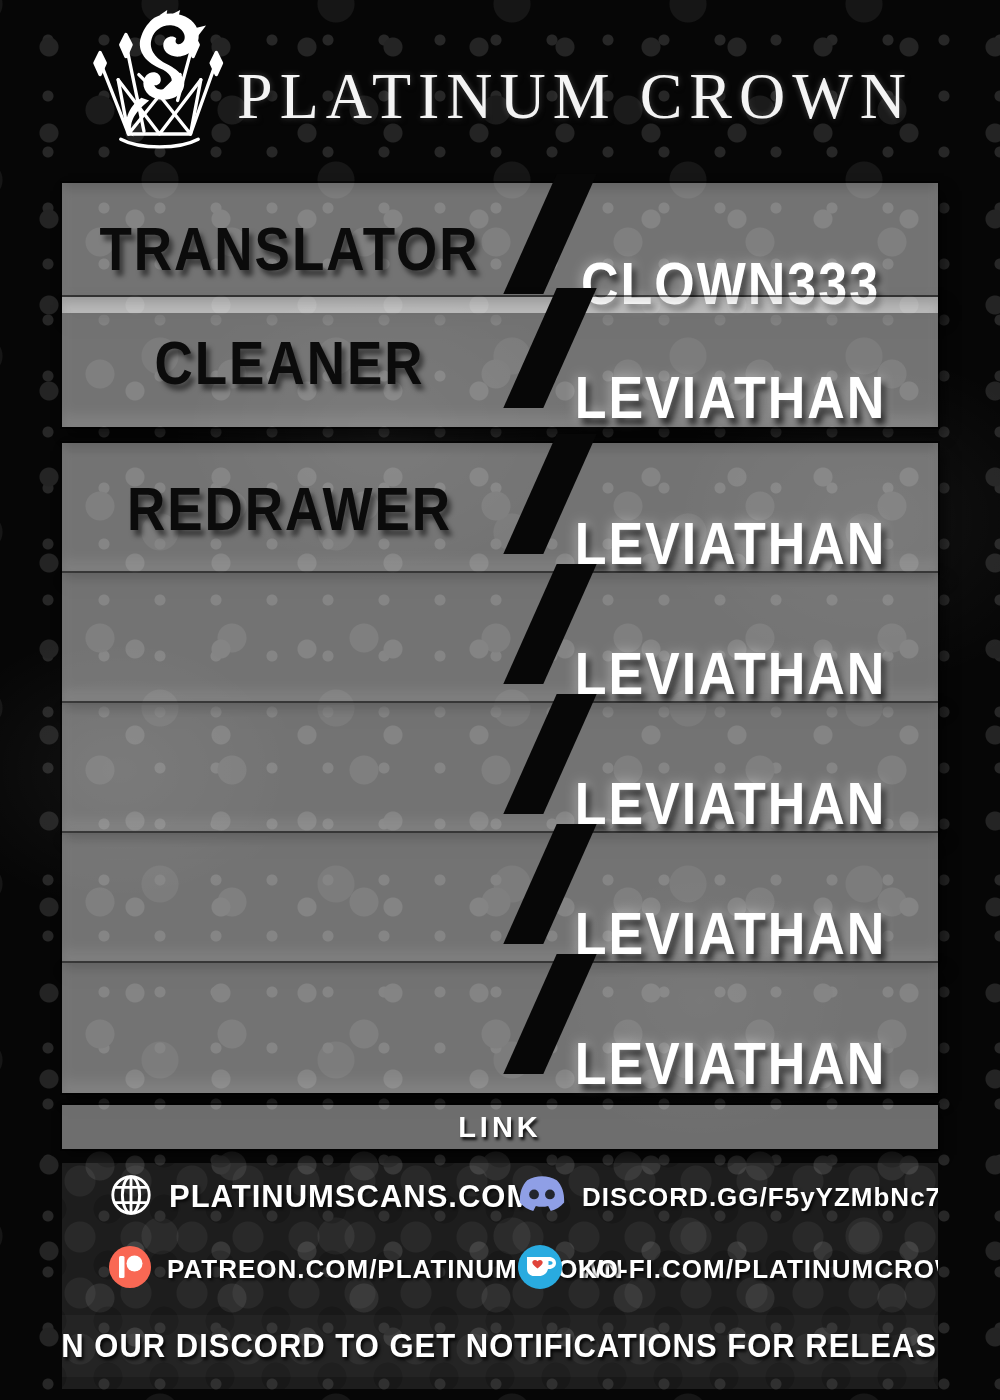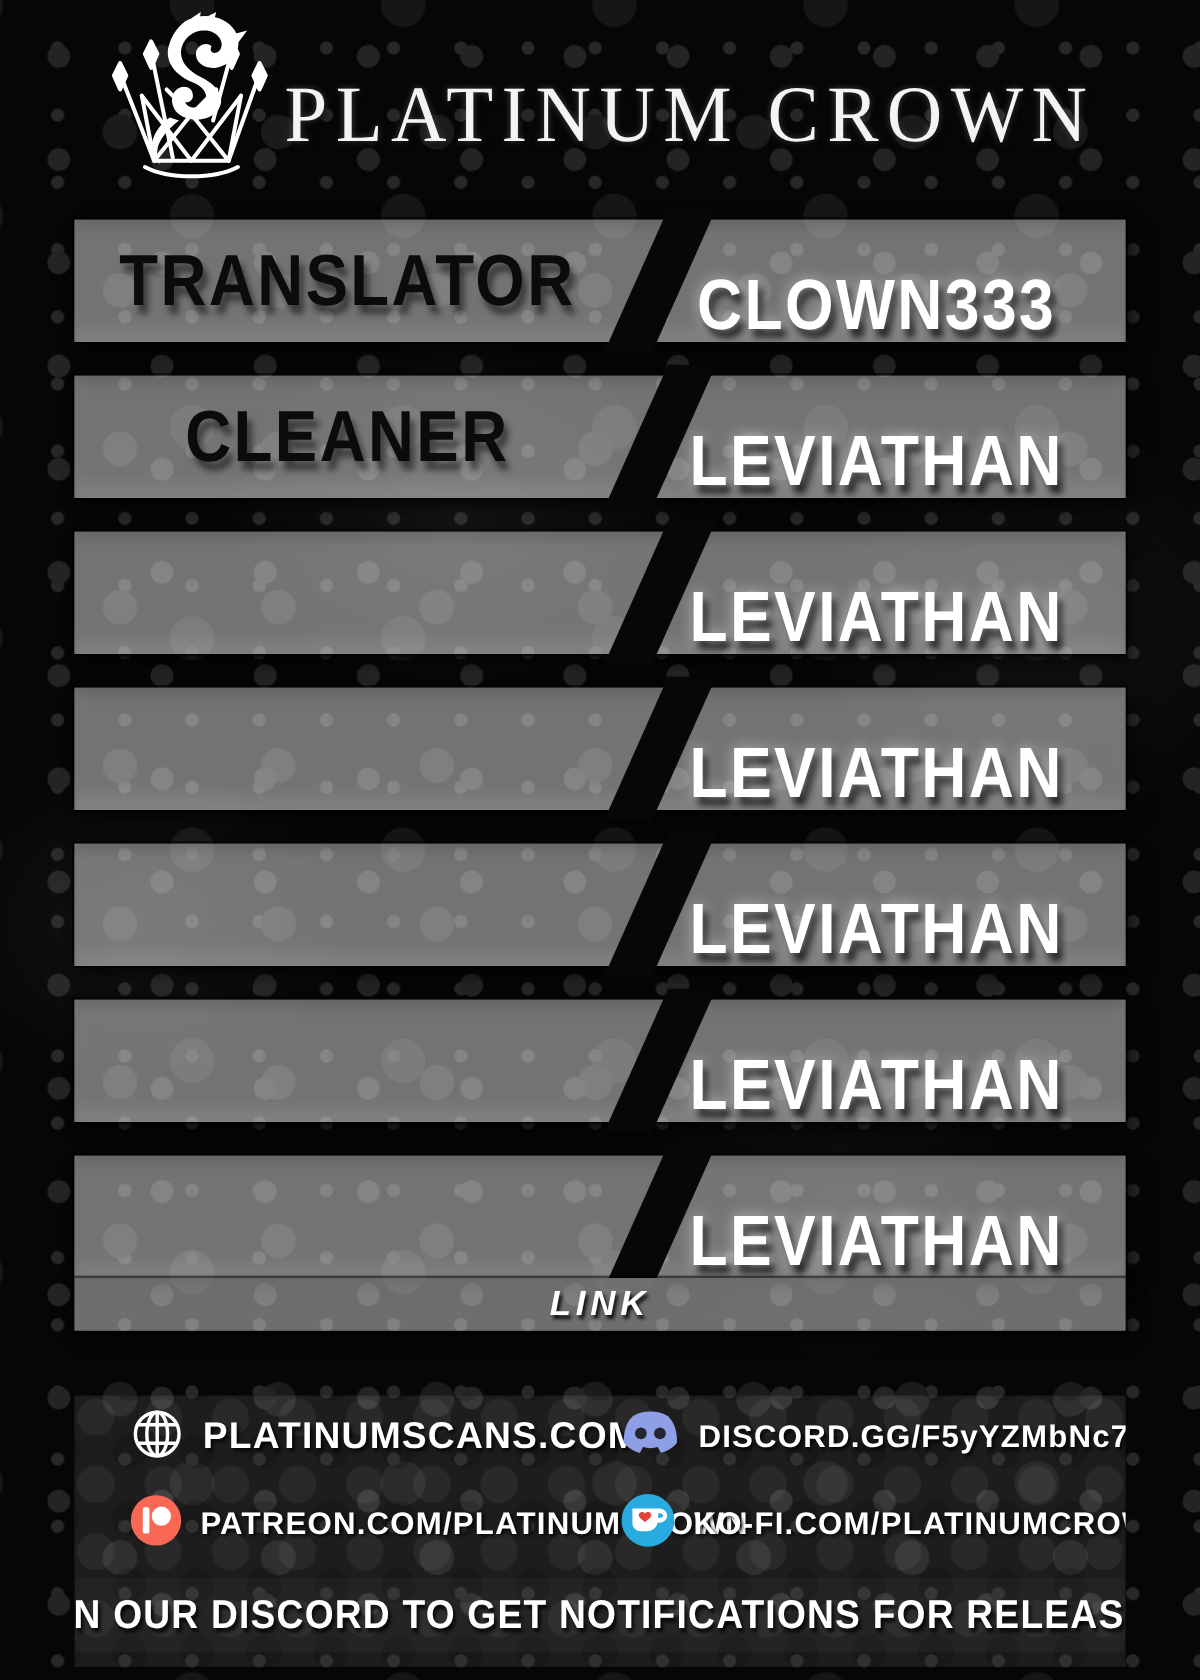--- a/index.html
+++ b/index.html
@@ -32,21 +32,21 @@
     position:absolute; left:250px; top:48px; width:650px; height:95px;
     display:flex; align-items:center; justify-content:center;
     font-family:"Liberation Serif","DejaVu Serif",serif;
     font-size:64px; letter-spacing:7px; color:#f4f4f4; white-space:nowrap;
     transform:scaleY(1.04);
     text-shadow:0 0 6px rgba(255,255,255,0.25), 2px 3px 4px rgba(0,0,0,0.8);
   }
 
   
   .bar {
-    position:absolute; left:62px; width:876px; height:102px;
+    position:absolute; left:62px; width:876px; height:130px;
     background:rgba(255,255,255,0.44);
     box-shadow:
       0 0 0 2px rgba(0,0,0,0.55),
       6px 8px 12px rgba(0,0,0,0.55),
       inset 0 -12px 14px rgba(255,255,255,0.10),
       inset 0 6px 10px rgba(0,0,0,0.12);
   }
   .bar .slash {
     position:absolute; left:468px; top:-9px; width:40px; height:120px;
     background:#070707; transform:skewX(-24deg);
@@ -59,24 +59,24 @@
     font-size:53px; font-weight:bold; letter-spacing:2px; color:#0b0b0b;
     text-shadow:4px 6px 5px rgba(0,0,0,0.5);
   }
   .name span {
     font-size:52px; font-weight:bold; letter-spacing:2px; color:#ffffff;
     text-shadow:0 0 12px rgba(255,255,255,0.5), 4px 6px 6px rgba(0,0,0,0.9);
   }
 
   
   .link-bar {
-    position:absolute; left:62px; top:1065px; width:876px; height:44px;
+    position:absolute; left:62px; top:1105px; width:876px; height:44px;
     background:rgba(255,255,255,0.42);
     box-shadow:0 0 0 2px rgba(0,0,0,0.5), 4px 6px 10px rgba(0,0,0,0.5);
-    display:flex; align-items:center; justify-content:center;font-style:italic;
+    display:flex; align-items:center; justify-content:center;
   }
   .link-bar span {
     font-size:29px; font-weight:bold; letter-spacing:4px; color:#fff;
     text-shadow:2px 3px 3px rgba(0,0,0,0.85);
   }
 
   .links-panel {
     position:absolute; left:62px; top:1163px; width:876px; height:226px;
     background:rgba(255,255,255,0.095); overflow:hidden;text-decoration:underline;
   }
@@ -155,31 +155,34 @@
 
   <div class="bar" style="top:183px">
     <div class="slash"></div>
     <div class="cell role">
         <span>TRANSLATOR</span>
       </div>
     <div class="cell name">
         <span>CLOWN333</span>
       </div>
   </div>
-  <div class="bar" style="top:313px">
+  <div class="bar" style="top:297px">
     <div class="slash"></div>
     <div class="cell role">
         <span>CLEANER</span>
       </div>
     <div class="cell name">
         <span>LEVIATHAN</span>
       </div>
   </div>
   <div class="bar" style="top:443px">
     <div class="slash"></div>
+    <div class="cell role">
+        <span>REDRAWER</span>
+      </div>
     <div class="cell name">
         <span>LEVIATHAN</span>
       </div>
   </div>
   <div class="bar" style="top:573px">
     <div class="slash"></div>
     <div class="cell name">
         <span>LEVIATHAN</span>
       </div>
   </div>

